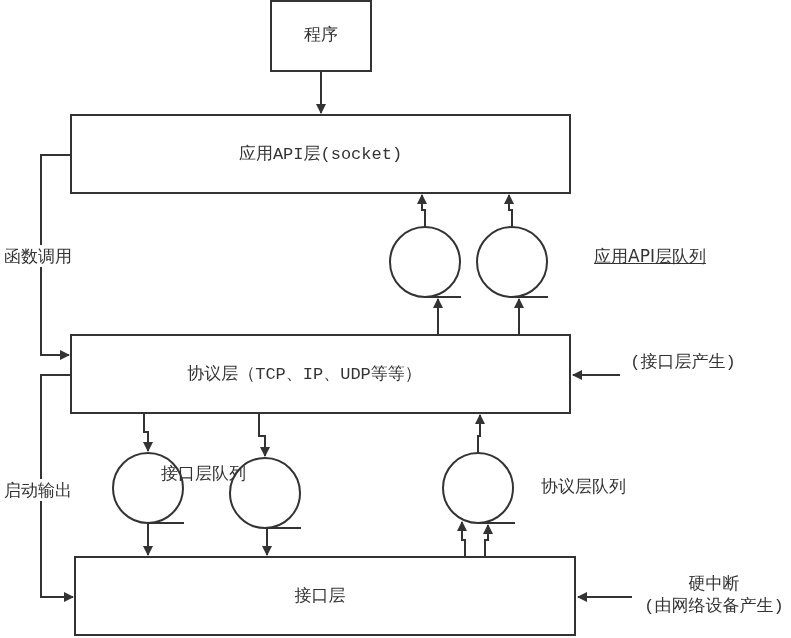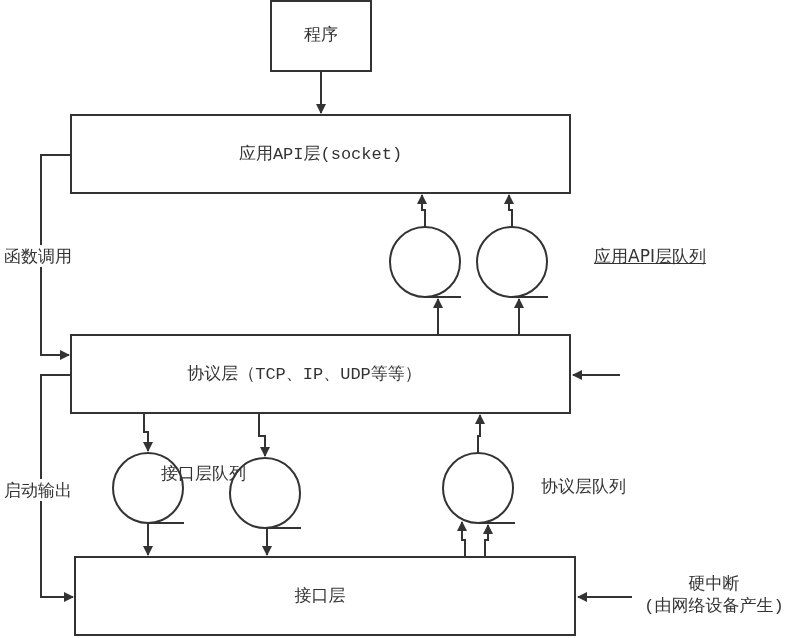--- a/index.html
+++ b/index.html
@@ -69,17 +69,18 @@
 <div class="lbl center" style="left:75px; top:586px; width:490px;">接口层</div>
 
 <div class="lbl" style="left:594px; top:245px;text-decoration:underline;">应用API层队列</div>
 <div class="lbl" style="left:541px; top:475px;">协议层队列</div>
 <div class="lbl" style="left:161px; top:462px;">接口层队列</div>
 
 <div class="lbl bg" style="left:4px; top:245px;">函数调用</div>
 <div class="lbl bg" style="left:4px; top:479px;">启动输出</div>
 
 <div class="lbl center" style="left:618px; top:352px; width:130px;">
+  <div>(接口层产生)</div>
 </div>
 <div class="lbl center" style="left:632px; top:574px; width:164px;">
   <div>硬中断</div>
   <div>(由网络设备产生)</div>
 </div>
 
 </body></html>

